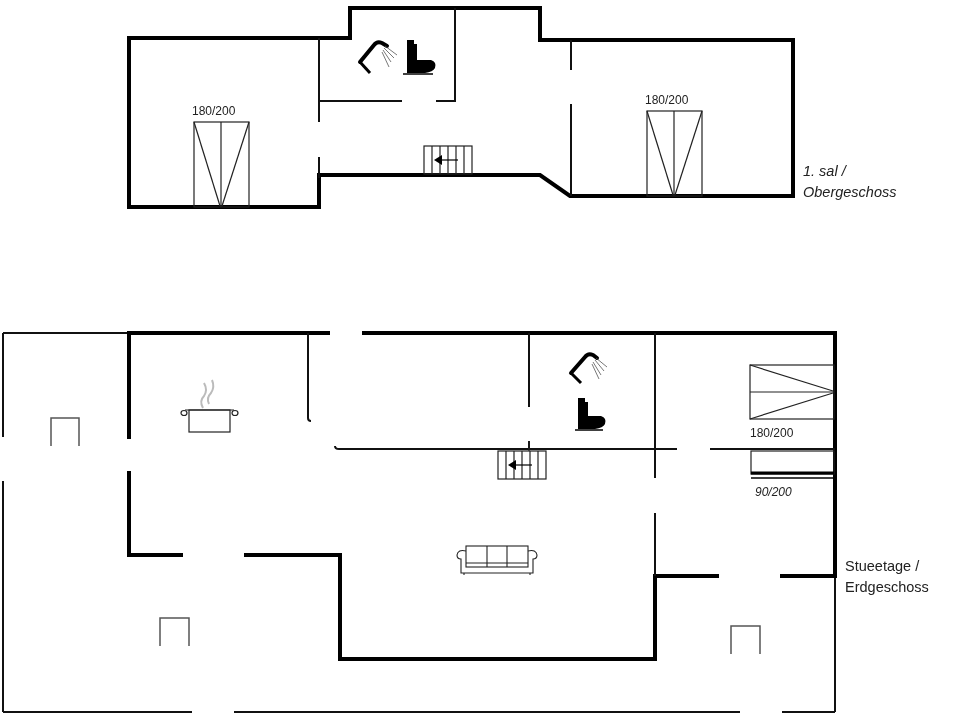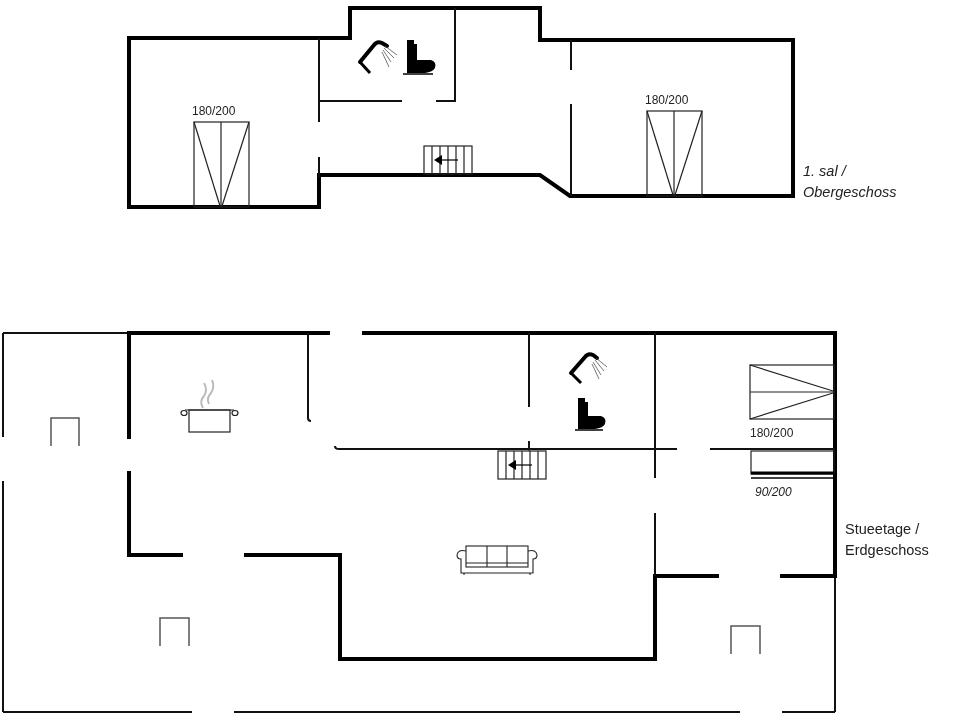--- a/index.html
+++ b/index.html
@@ -165,16 +165,16 @@
 
 <div class="bed-label" style="left:192px; top:104px;">180/200</div>
 <div class="bed-label" style="left:645px; top:93px;">180/200</div>
 <div class="bed-label" style="left:750px; top:426px;">180/200</div>
 <div class="bed-label" style="left:755px; top:485px;font-style:italic;">90/200</div>
 
 <div class="label" style="left:803px; top:161px;font-style:italic;">
   <div>1. sal /</div>
   <div>Obergeschoss</div>
 </div>
-<div class="label" style="left:845px; top:519px;">
+<div class="label" style="left:845px; top:556px;">
   <div>Stueetage /</div>
   <div>Erdgeschoss</div>
 </div>
 
 </body></html>

